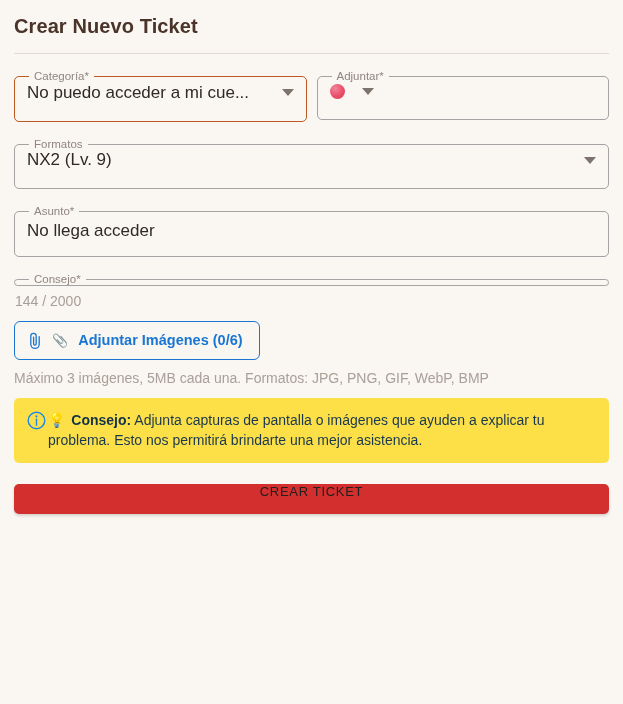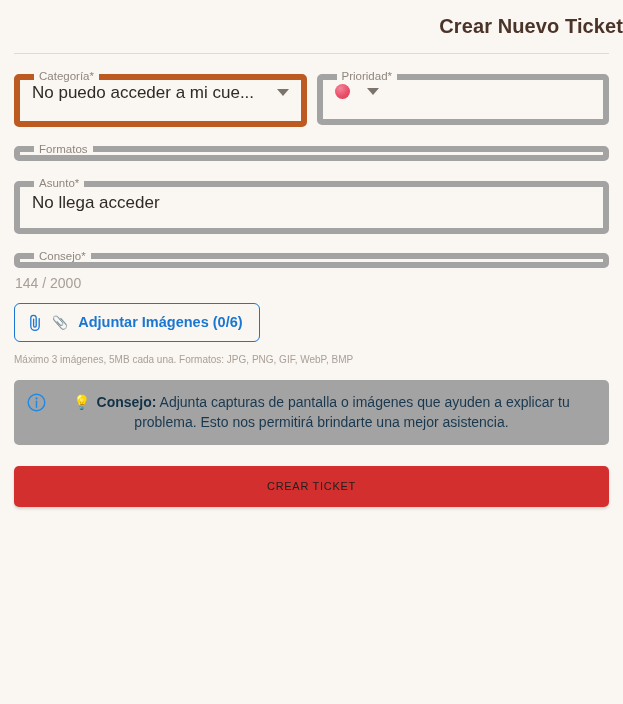--- a/index.html
+++ b/index.html
@@ -24,21 +24,20 @@
   }
 
   
   .title {
     font-size: 20px;
     font-weight: 700;
     color: #4a3328;
     letter-spacing: 0.1px;
     padding: 12px 0 0 14px;
     line-height: 28px;
-    text-align: right;
   }
   .divider {
     height: 1px;
     background: #e0dad3;
     margin: 13px 14px 0 14px;
   }
 
   
   .row {
     display: flex;
@@ -46,21 +45,21 @@
     padding: 0 14px;
   }
   .field {
     position: relative;
     margin-top: 17px;
     flex: 1 1 0;
     min-width: 0;
   }
   fieldset.box {
     margin: 0;
-    border: 6px solid #a3a3a3;
+    border: 1px solid #a3a3a3;
     border-radius: 5px;
     padding: 0 12px 0 12px;
     background: transparent;
     box-sizing: border-box;
   }
   fieldset.box.focused {
     border-color: #bc5a22;
   }
   fieldset.box > legend {
     margin-left: 2px;
@@ -145,60 +144,59 @@
     font-size: 14.5px;
     font-weight: 700;
     padding: 9px 16px 9px 13px;
     cursor: pointer;
     line-height: 19px;
   }
   .clip-svg { display: block; }
   .emoji { font-size: 13px; line-height: 1; filter: grayscale(0.6); }
 
   .hint {
-    font-size: 10px;
+    font-size: 14px;
     color: #a9a099;
     padding: 10px 14px 0 14px;
     line-height: 16px;
   }
 
   
   .tip-wrap { padding: 12px 14px 0 14px; }
   .tip {
     display: flex;
     gap: 2px;
-    background: #a3a3a3;
+    background: #fde047;
     border-radius: 5px;
     padding: 12px 14px 13px 13px;
     box-sizing: border-box;
-    text-align: center;
   }
   .tip .info-icon { flex: 0 0 auto; margin-top: 1px; }
   .tip .tip-text {
     font-size: 14px;
     color: #19384f;
     line-height: 20px;
   }
   .tip .tip-text b { font-weight: 700; color: #123247; }
   .bulb { margin-right: 2px; }
 
   
   .submit-wrap { padding: 21px 14px 0 14px; }
   .submit {
     display: block;
     width: 100%;
     border: none;
     border-radius: 5px;
     background: #d32f2f;
     color: #23201d;
     font-family: "Liberation Sans", sans-serif;
-    font-size: 11px;
+    font-size: 13px;
     font-weight: 500;
     letter-spacing: 0.7px;
-    padding: 14px 0 15px 0;
+    padding: 0 0 15px 0;
     cursor: pointer;
     box-shadow: 0 2px 3px rgba(0,0,0,0.14);
   }
 </style>
 </head>
 <body>
 
 <div class="page">
 
   <div class="title">Crear Nuevo Ticket</div>
@@ -211,34 +209,38 @@
         <legend><span>Categoría</span><span class="req">*</span></legend>
         <div class="ctl">
           <span class="val">No puedo acceder a mi cue...</span>
           <span class="caret"></span>
         </div>
       </fieldset>
     </div>
 
     <div class="field">
       <fieldset class="box">
-        <legend><span>Prioridad</span><span class="req">*</span></legend>
+        <legend><span>Adjuntar</span><span class="req">*</span></legend>
         <div class="ctl">
           <span class="dot"></span>
           <span class="caret"></span>
         </div>
       </fieldset>
     </div>
 
   </div>
 
   <div class="row">
     <div class="field">
       <fieldset class="box">
         <legend><span>Formatos</span><span class="req"></span></legend>
+        <div class="ctl">
+          <span class="val">NX2 (Lv. 9)</span>
+          <span class="caret"></span>
+        </div>
       </fieldset>
     </div>
   </div>
 
   <div class="row">
     <div class="field subject">
       <fieldset class="box">
         <legend><span>Asunto</span><span class="req">*</span></legend>
         <div class="ctl">
           <span class="val">No llega acceder</span>

